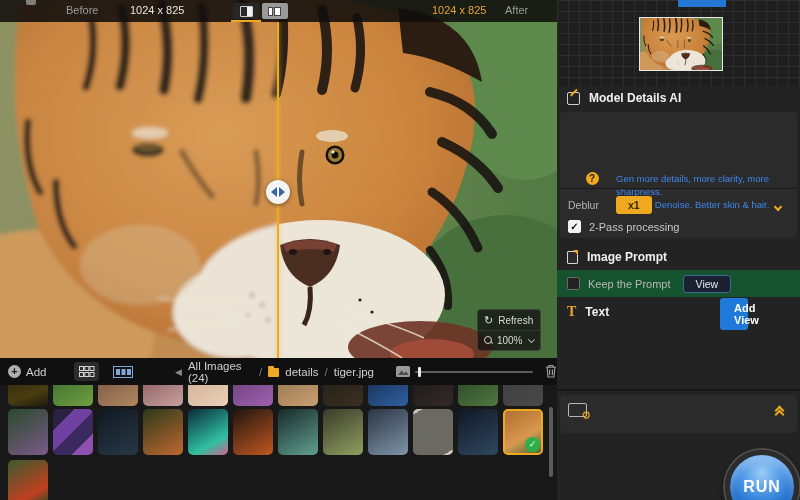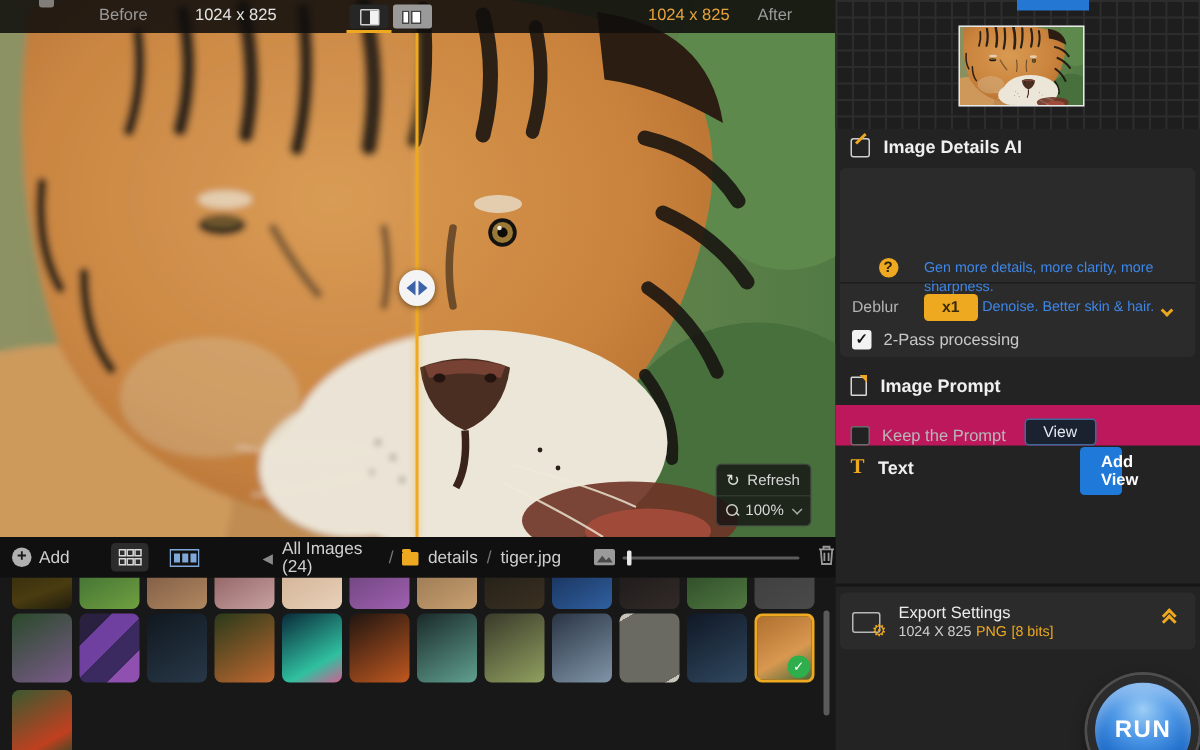--- a/index.html
+++ b/index.html
@@ -100,21 +100,21 @@
   .pill { background:var(--accent-yellow,#f0a822); color:#3a2a08; font-weight:bold; font-size:10.5px; border-radius:3px; padding:3px 14px; }
   .desc { color:var(--desc-blue,#3d87ea); font-size:9.5px; line-height:13px; }
   .help-icon { width:13px; height:13px; border-radius:50%; background:var(--accent-yellow,#f0a822); color:#2a2008;
     font-size:10px; font-weight:bold; text-align:center; line-height:13px; }
   .divider-h { position:absolute; left:0; right:0; height:1px; background:#1c1c1c; }
 
   .checkbox { width:13px; height:13px; border-radius:2px; border:1.4px solid #6a6a6a; background:#222;
     flex:0 0 auto; text-align:center; line-height:11px; font-size:10px; color:#111; }
   .checkbox.checked { background:#f2f2f2; border-color:#f2f2f2; font-weight:bold; }
 
-  #keep-row { position:absolute; left:0; width:243px; height:27px; background:#be185d; display:flex; align-items:flex-end; gap:8px; padding:0 10px; }
+  #keep-row { position:absolute; left:0; width:243px; height:27px; background:#14532d; display:flex; align-items:center; gap:8px; padding:0 10px; }
   #view-button { background:#1a2230; border:1px solid #3d6a9a; color:#e2e8f0; font-size:10.5px; border-radius:3px; padding:2px 12px; margin-left:4px; }
   #add-text-button { position:absolute; right:12px; background:var(--accent-blue,#1f79d8); color:#fff; font-size:11px; border-radius:3px; padding:4px 14px; top:-6px; }
 
   #export-card { top:395px; height:38px; }
   .export-icon { position:relative; width:19px; height:14px; border:1.5px solid #b8b8b8; border-radius:2px; }
   .export-icon .gear { position:absolute; right:-5px; bottom:-6px; color:var(--accent-yellow,#f0a822); font-size:11px; }
   .dbl-chev { position:absolute; right:14px; top:12px; }
   .dbl-chev i { display:block; width:7px; height:7px; border:solid var(--accent-yellow,#e8b434); border-width:2px 0 0 2px; transform:rotate(45deg); margin-bottom:-3px; }
 
   #run-button { position:absolute; left:168px; top:450px; width:74px; height:74px; border-radius:50%;
@@ -350,21 +350,21 @@
     <div id="navigator-thumb">
       <svg viewBox="0 0 557 358" preserveAspectRatio="none">
           <use href="#tigerScene"></use>
         </svg>
     </div>
     <div id="collapsed-button-partial"></div>
   </div>
 
   <div class="section-head" style="top:91px">
     <span class="expand-icon"></span>
-    <span>Image Details AI</span>
+    <span>Model Details AI</span>
   </div>
 
   <div class="card" style="top:112px; height:126px">
     <div class="frow" style="top:60px; align-items:flex-start">
       <span class="flabel" style="display:flex; justify-content:center">
           <span class="help-icon">?</span>
         </span>
       <span class="desc">
         <span>Gen more details, more clarity, more sharpness.</span><br>
         <span>Deblur + Denoise. Better skin &amp; hair.</span>
@@ -399,26 +399,20 @@
     <span id="add-text-button" style="left:153px">Add View</span>
   </div>
 
   <div id="panel-footer-divider"></div>
 
   <div class="card" id="export-card">
     <div class="frow" style="top:8px; gap:12px">
       <span class="export-icon">
         <span class="gear">⚙</span>
       </span>
-      <span>
-        <span style="color:#ececec; font-size:11px">Export Settings</span><br>
-        <span style="font-size:9.5px; color:#cfcfcf">1024 X 825</span>
-        <span style="font-size:9.5px; color:var(--accent-yellow,#efa921)">PNG</span>
-        <span style="font-size:9.5px; color:var(--accent-yellow,#efa921)">[8 bits]</span>
-      </span>
     </div>
     <span class="dbl-chev">
         <i></i>
         <i></i>
       </span>
   </div>
 
   <div id="run-button">RUN</div>
 </div>
 

